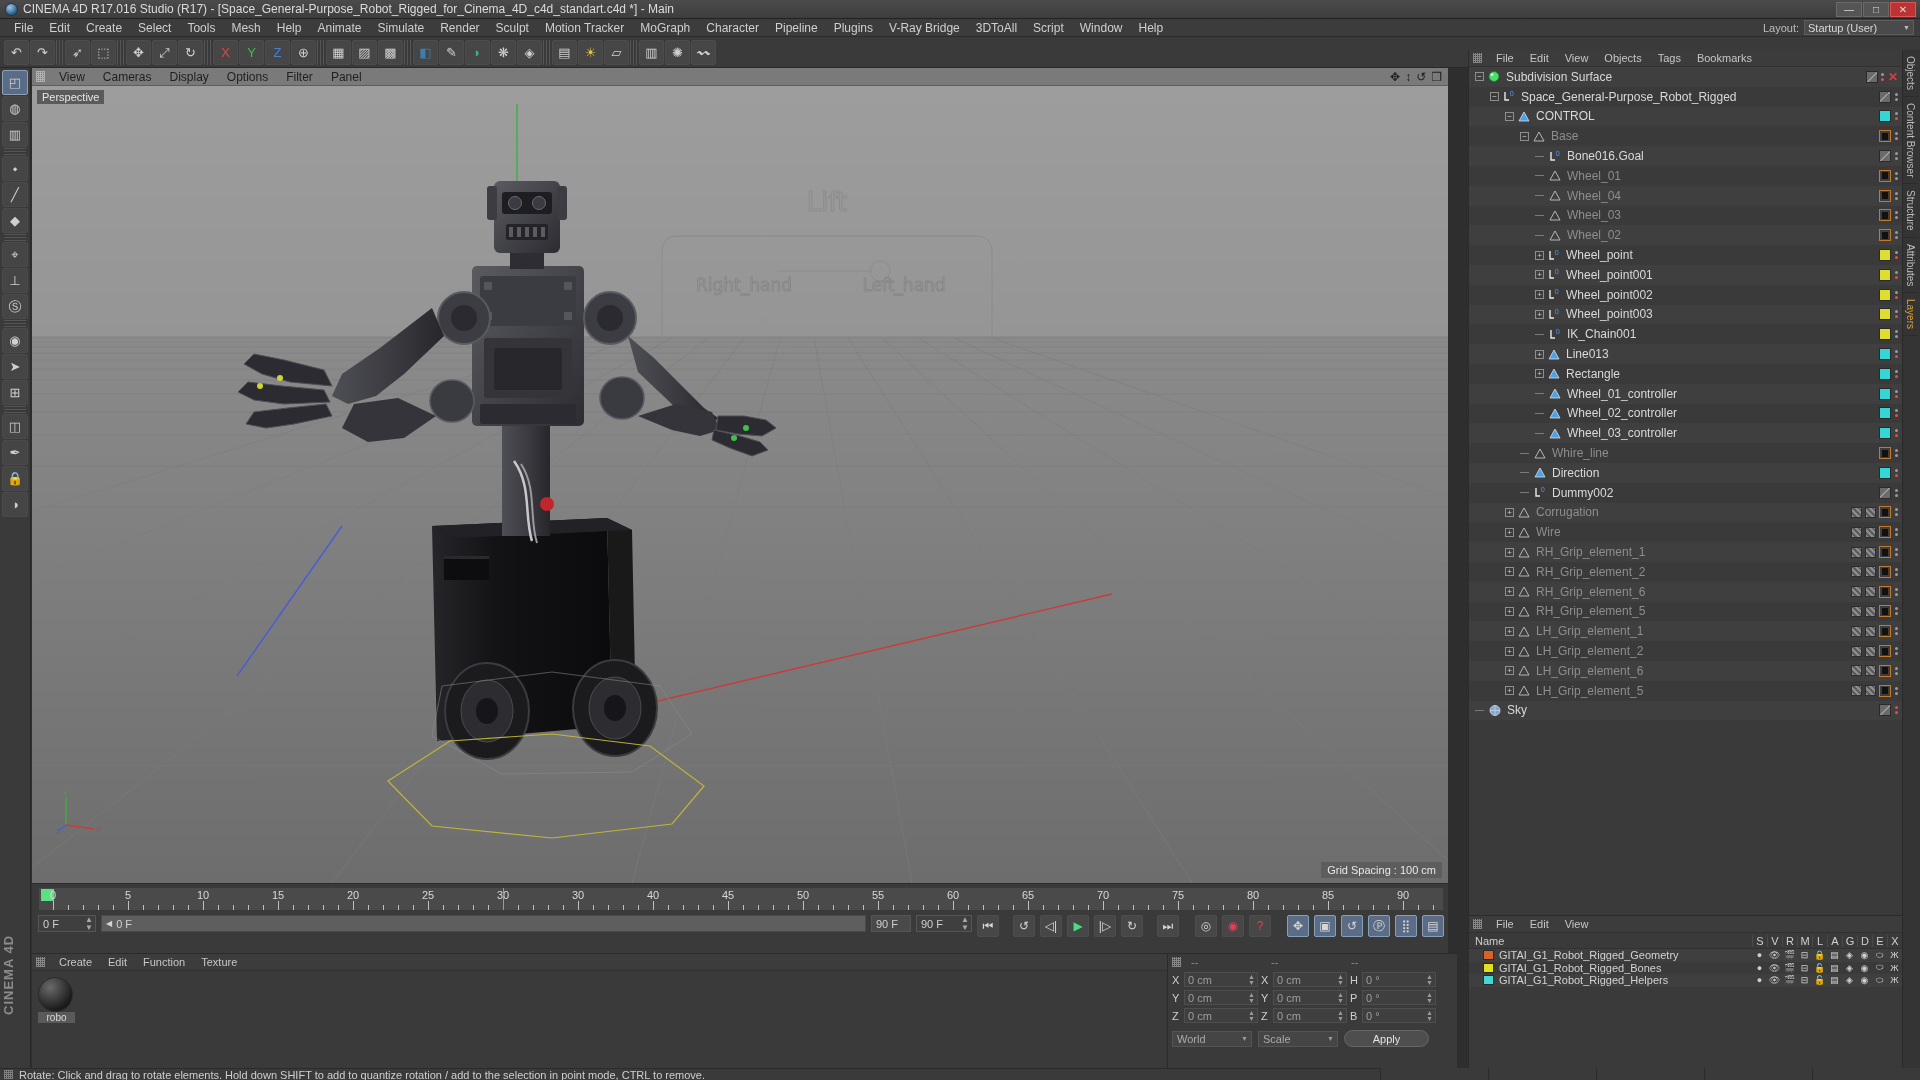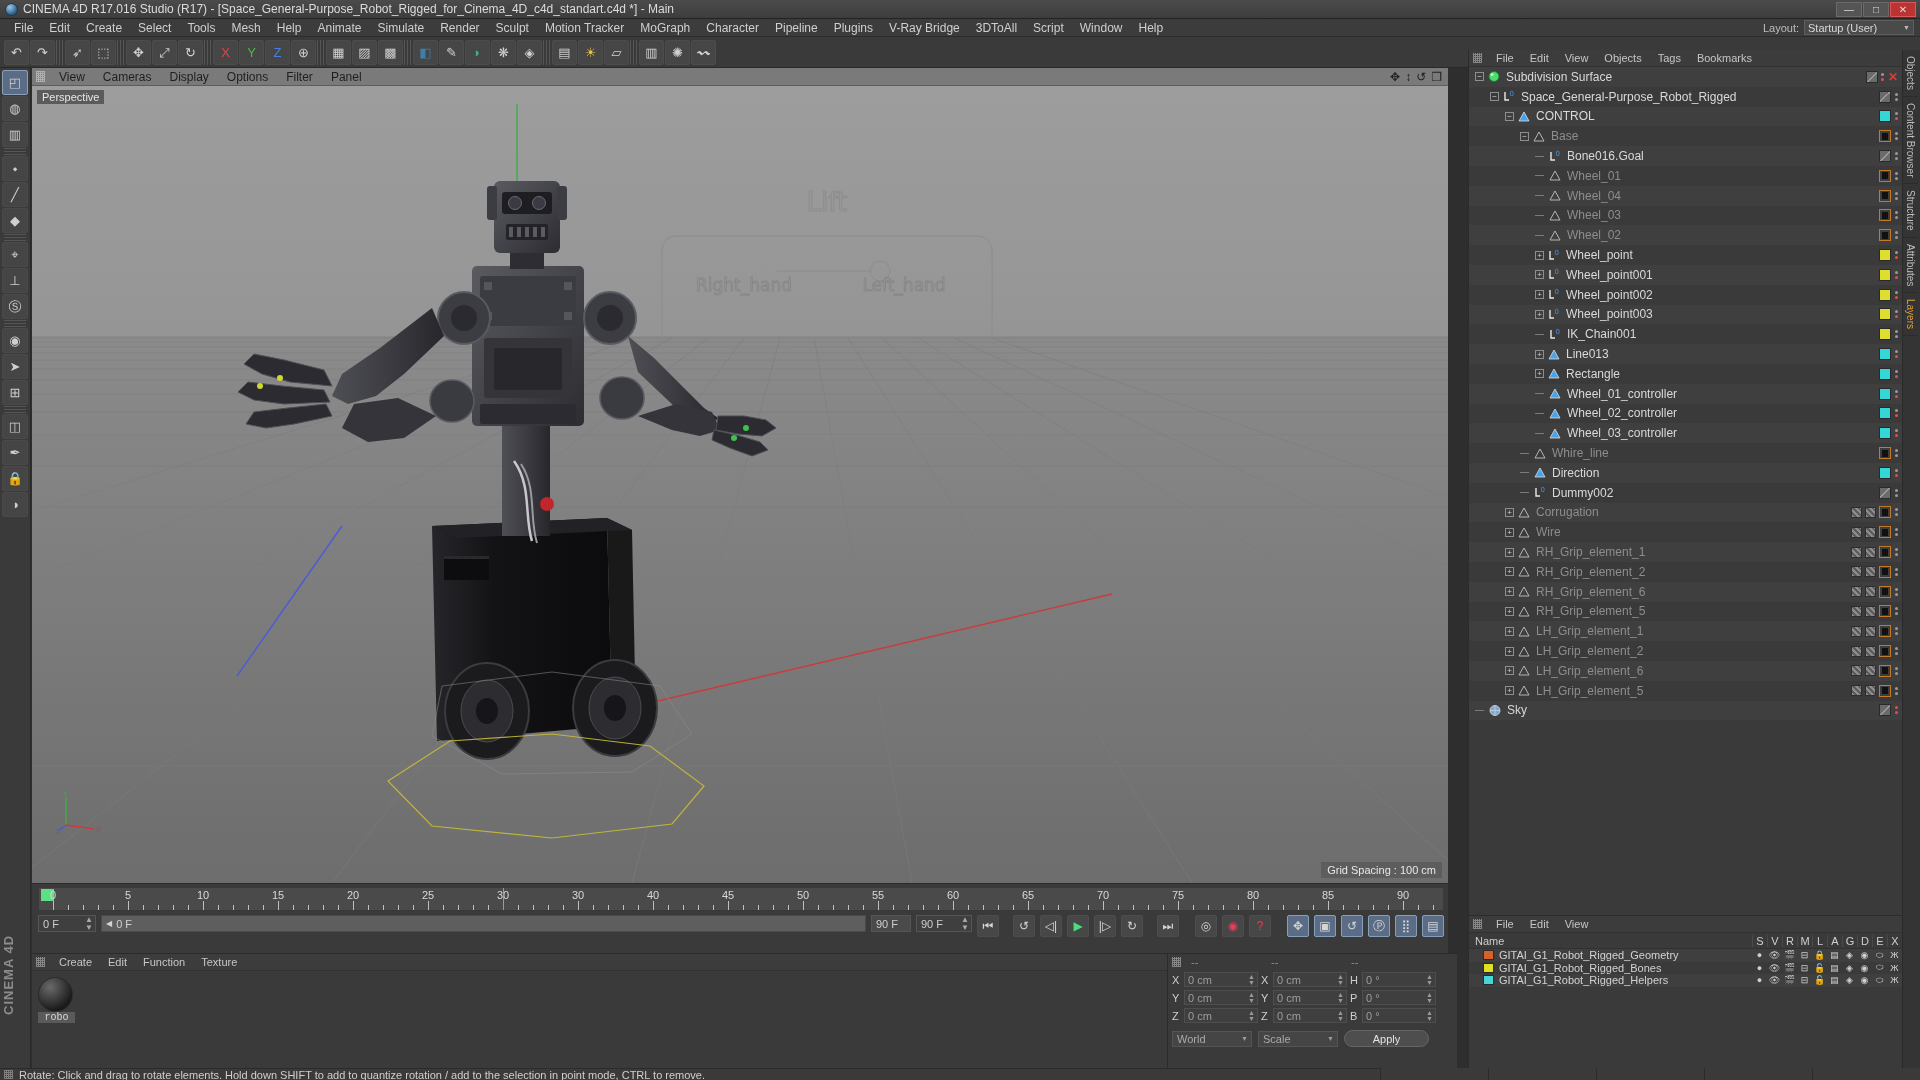--- a/index.html
+++ b/index.html
@@ -157,21 +157,21 @@
                repeating-linear-gradient(90deg,#b9b9b9 0 1px,transparent 1px 2px);}
   .panel-menubar .mi{ padding:0 8px;font-size:11px;color:#c6c6c6;}
   .matlist{ padding:6px; display:flex; gap:6px; }
   .matchip{ width:37px; text-align:center; }
   .matchip .ball{
     width:35px;height:35px;border-radius:50%;
     background:radial-gradient(circle at 34% 28%,#6a6a6a,#1a1a1a 72%);
     border:1px solid #2a2a2a;
   }
   .matchip .nm{ font-size:10px;color:#d8d8d8;background:#5a5a5a;
-    overflow:hidden;white-space:nowrap;padding:0 1px;font-family:Liberation Mono, monospace;}
+    overflow:hidden;white-space:nowrap;padding:0 1px;}
 
   
   .coordpanel{
     position:absolute; left:1167px; top:953px; width:290px; bottom:12px;
     background:#3a3a3a; border-left:1px solid #2b2b2b;border-top:1px solid #2b2b2b;
   }
   .coord-head{ display:flex;align-items:center;height:16px;padding-left:4px;}
   .coord-head .grip{ width:9px;height:10px;margin-right:10px;opacity:.6;
     background:repeating-linear-gradient(0deg,#b9b9b9 0 1px,transparent 1px 2px),
                repeating-linear-gradient(90deg,#b9b9b9 0 1px,transparent 1px 2px);}

